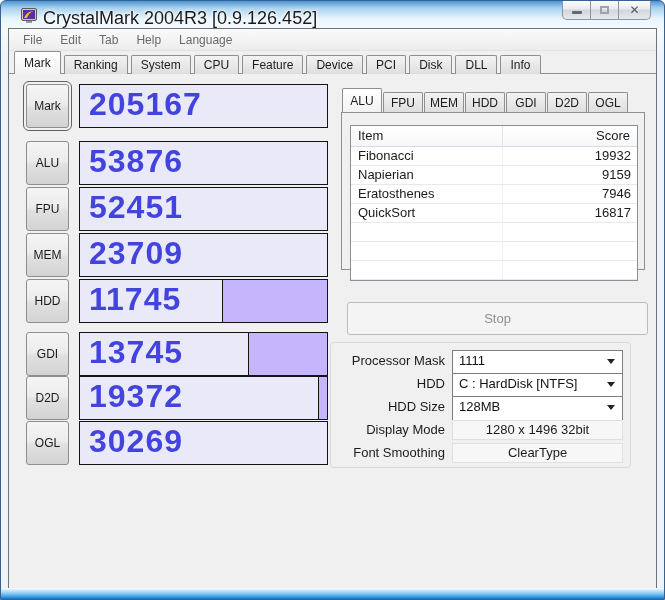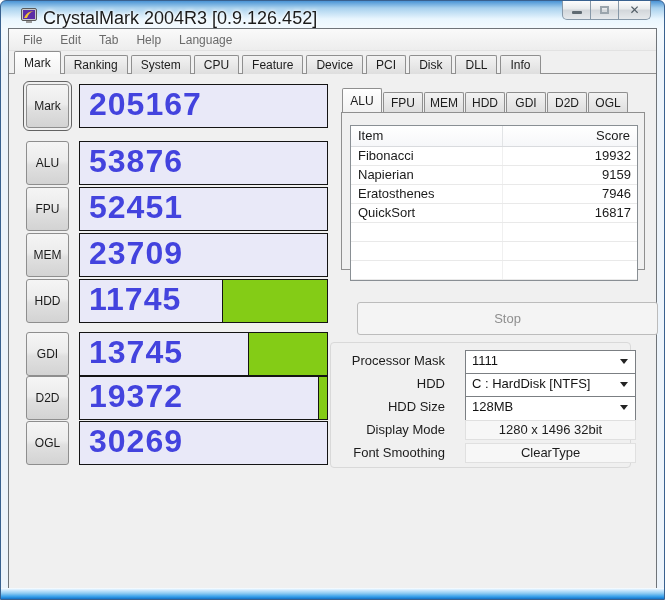--- a/index.html
+++ b/index.html
@@ -73,21 +73,21 @@
   .bench-btn {
     position: absolute; left: 0; top: 0; width: 43px; height: 44px;
     border: 1px solid #8e8e8e; border-radius: 3px;
     background: linear-gradient(180deg, #f5f5f5 0%, #ececec 45%, #e0e0e0 55%, #d3d3d3 100%);
     font-family: "Liberation Sans", sans-serif; font-size: 12px; color: #1b1b1b;
     cursor: pointer;
   }
   .bench-btn.focused { outline: 1px solid #636363; outline-offset: 2px; }
   .bench-bar {
     position: absolute; left: 53px; top: 0; width: 249px; height: 44px;
-    border: 1px solid #141414; background: #84cc16; overflow: hidden;
+    border: 1px solid #141414; background: #c4b5fd; overflow: hidden;
   }
   .bench-fill { position: absolute; left: 0; top: 0; bottom: 0; background: #e9e9f8; }
   .bench-fill.partial { border-right: 1px solid #141414; }
   .bench-score {
     position: absolute; left: 9px; top: 50%; transform: translateY(-54%);
     font-size: 32px; font-weight: bold; letter-spacing: 1px; color: #4343de;
   }
   
   .dtabs { position: absolute; left: 333px; top: 15px; height: 23px; display: flex; align-items: flex-end; width: 303px; }
   .dtabs::after { content: ""; position: absolute; left: -1px; right: 0; bottom: 0; height: 0; }
@@ -113,36 +113,36 @@
     border-bottom: 1px solid #d9dbde;
     display: flex; font-size: 13px; color: #1a1a1a;
   }
   .lv-col-item { width: 53%; padding-left: 7px; border-right: 1px solid #e2e4e6; }
   .lv-col-score { flex: 1; text-align: right; padding-right: 7px; }
   .lv-row { display: flex; height: 19px; line-height: 18px; font-size: 13px; color: #1a1a1a; border-bottom: 1px solid #e9e9e9; }
   .lv-cell-item { width: 53%; padding-left: 7px; border-right: 1px solid #f0f0f0; }
   .lv-cell-score { flex: 1; text-align: right; padding-right: 6px; }
   
   .stop-btn {
-    position: absolute; left: 348px; top: 228px; width: 301px; height: 33px;
+    position: absolute; left: 338px; top: 228px; width: 301px; height: 33px;
     border: 1px solid #bcbcbc; border-radius: 3px;
     background: #f4f4f4; color: #8f8f8f; font-size: 13px;
     font-family: "Liberation Sans", sans-serif;
   }
   
   .groupbox {
     position: absolute; left: 321px; top: 268px; width: 301px; height: 126px;
     border: 1px solid #d9d9d9; border-radius: 4px; padding-top: 7px;
   }
   .field-row { position: relative; height: 21px; margin: 0 9px 2px 9px; }
   .field-label {
     position: absolute; left: 0; top: 3px; width: 105px;
     font-size: 13px; color: #1c1c1c; text-align: right; white-space: nowrap;
   }
-  .field-ctrl { position: absolute; left: 112px; top: 0; width: 171px; height: 33px; margin-left: 13px; }
+  .field-ctrl { position: absolute; left: 112px; top: 0; width: 171px; height: 33px; }
   .combo {
     width: 100%; height: 100%; border: 1px solid #7b7f83; background: #ffffff;
     font-size: 13px; color: #121212; line-height: 19px; padding-left: 6px; position: relative;
   }
   .combo .arrow {
     position: absolute; right: 7px; top: 8px; width: 0; height: 0;
     border-left: 4px solid transparent; border-right: 4px solid transparent;
     border-top: 5px solid #232323;
   }
   .static-box {

